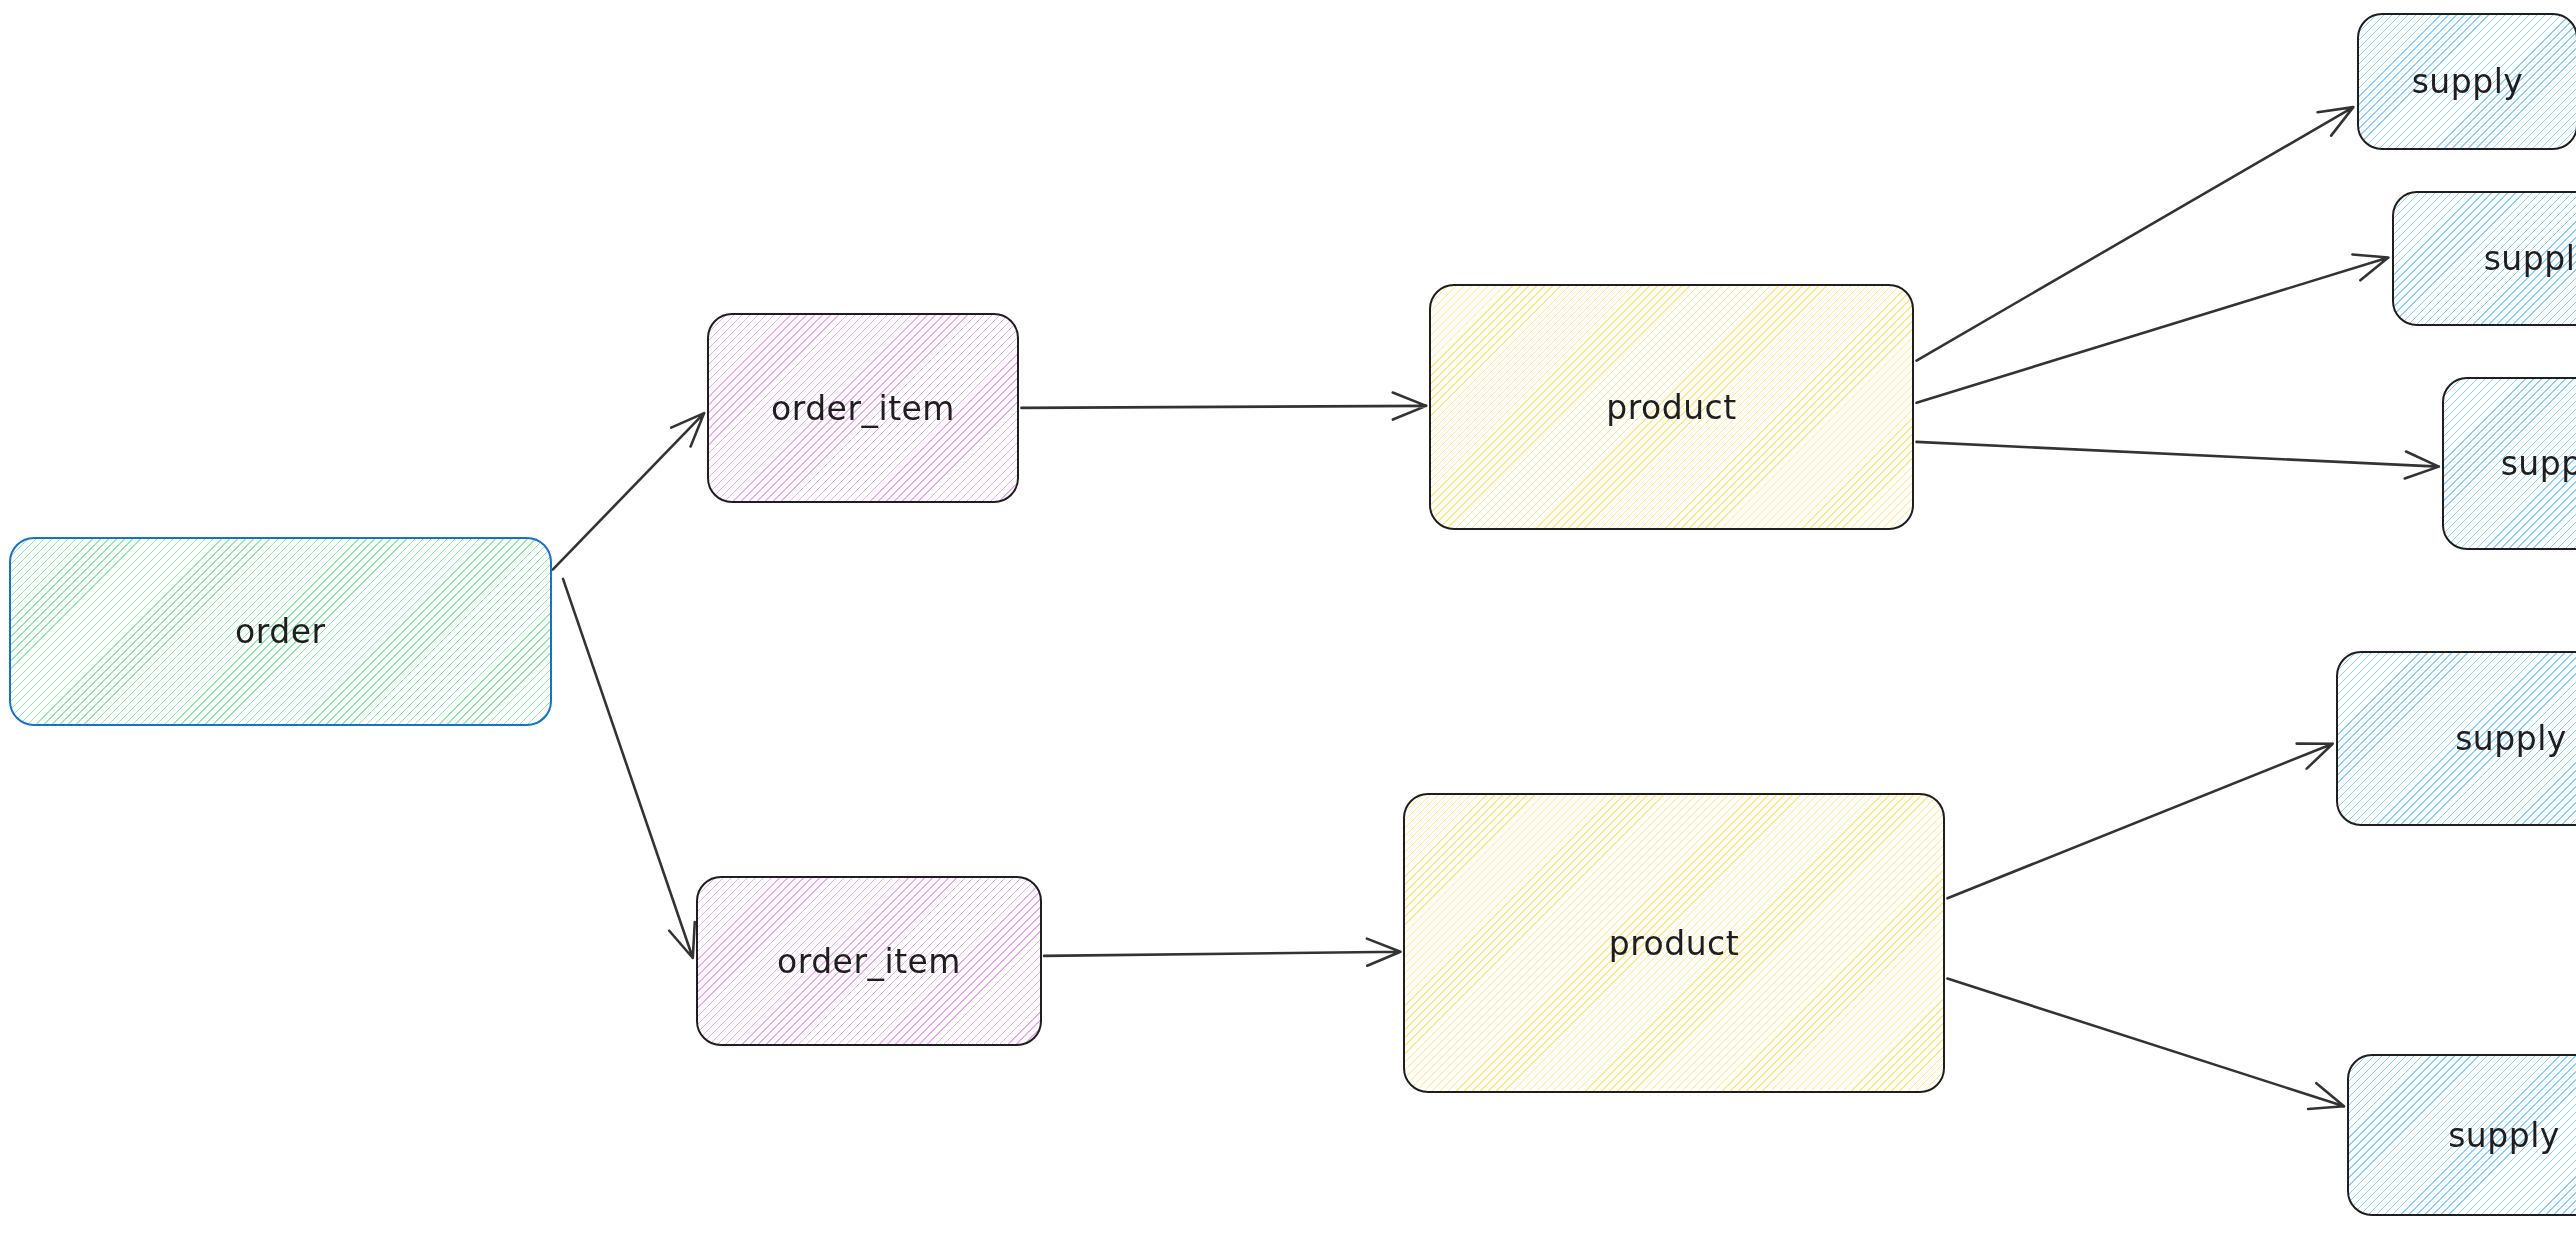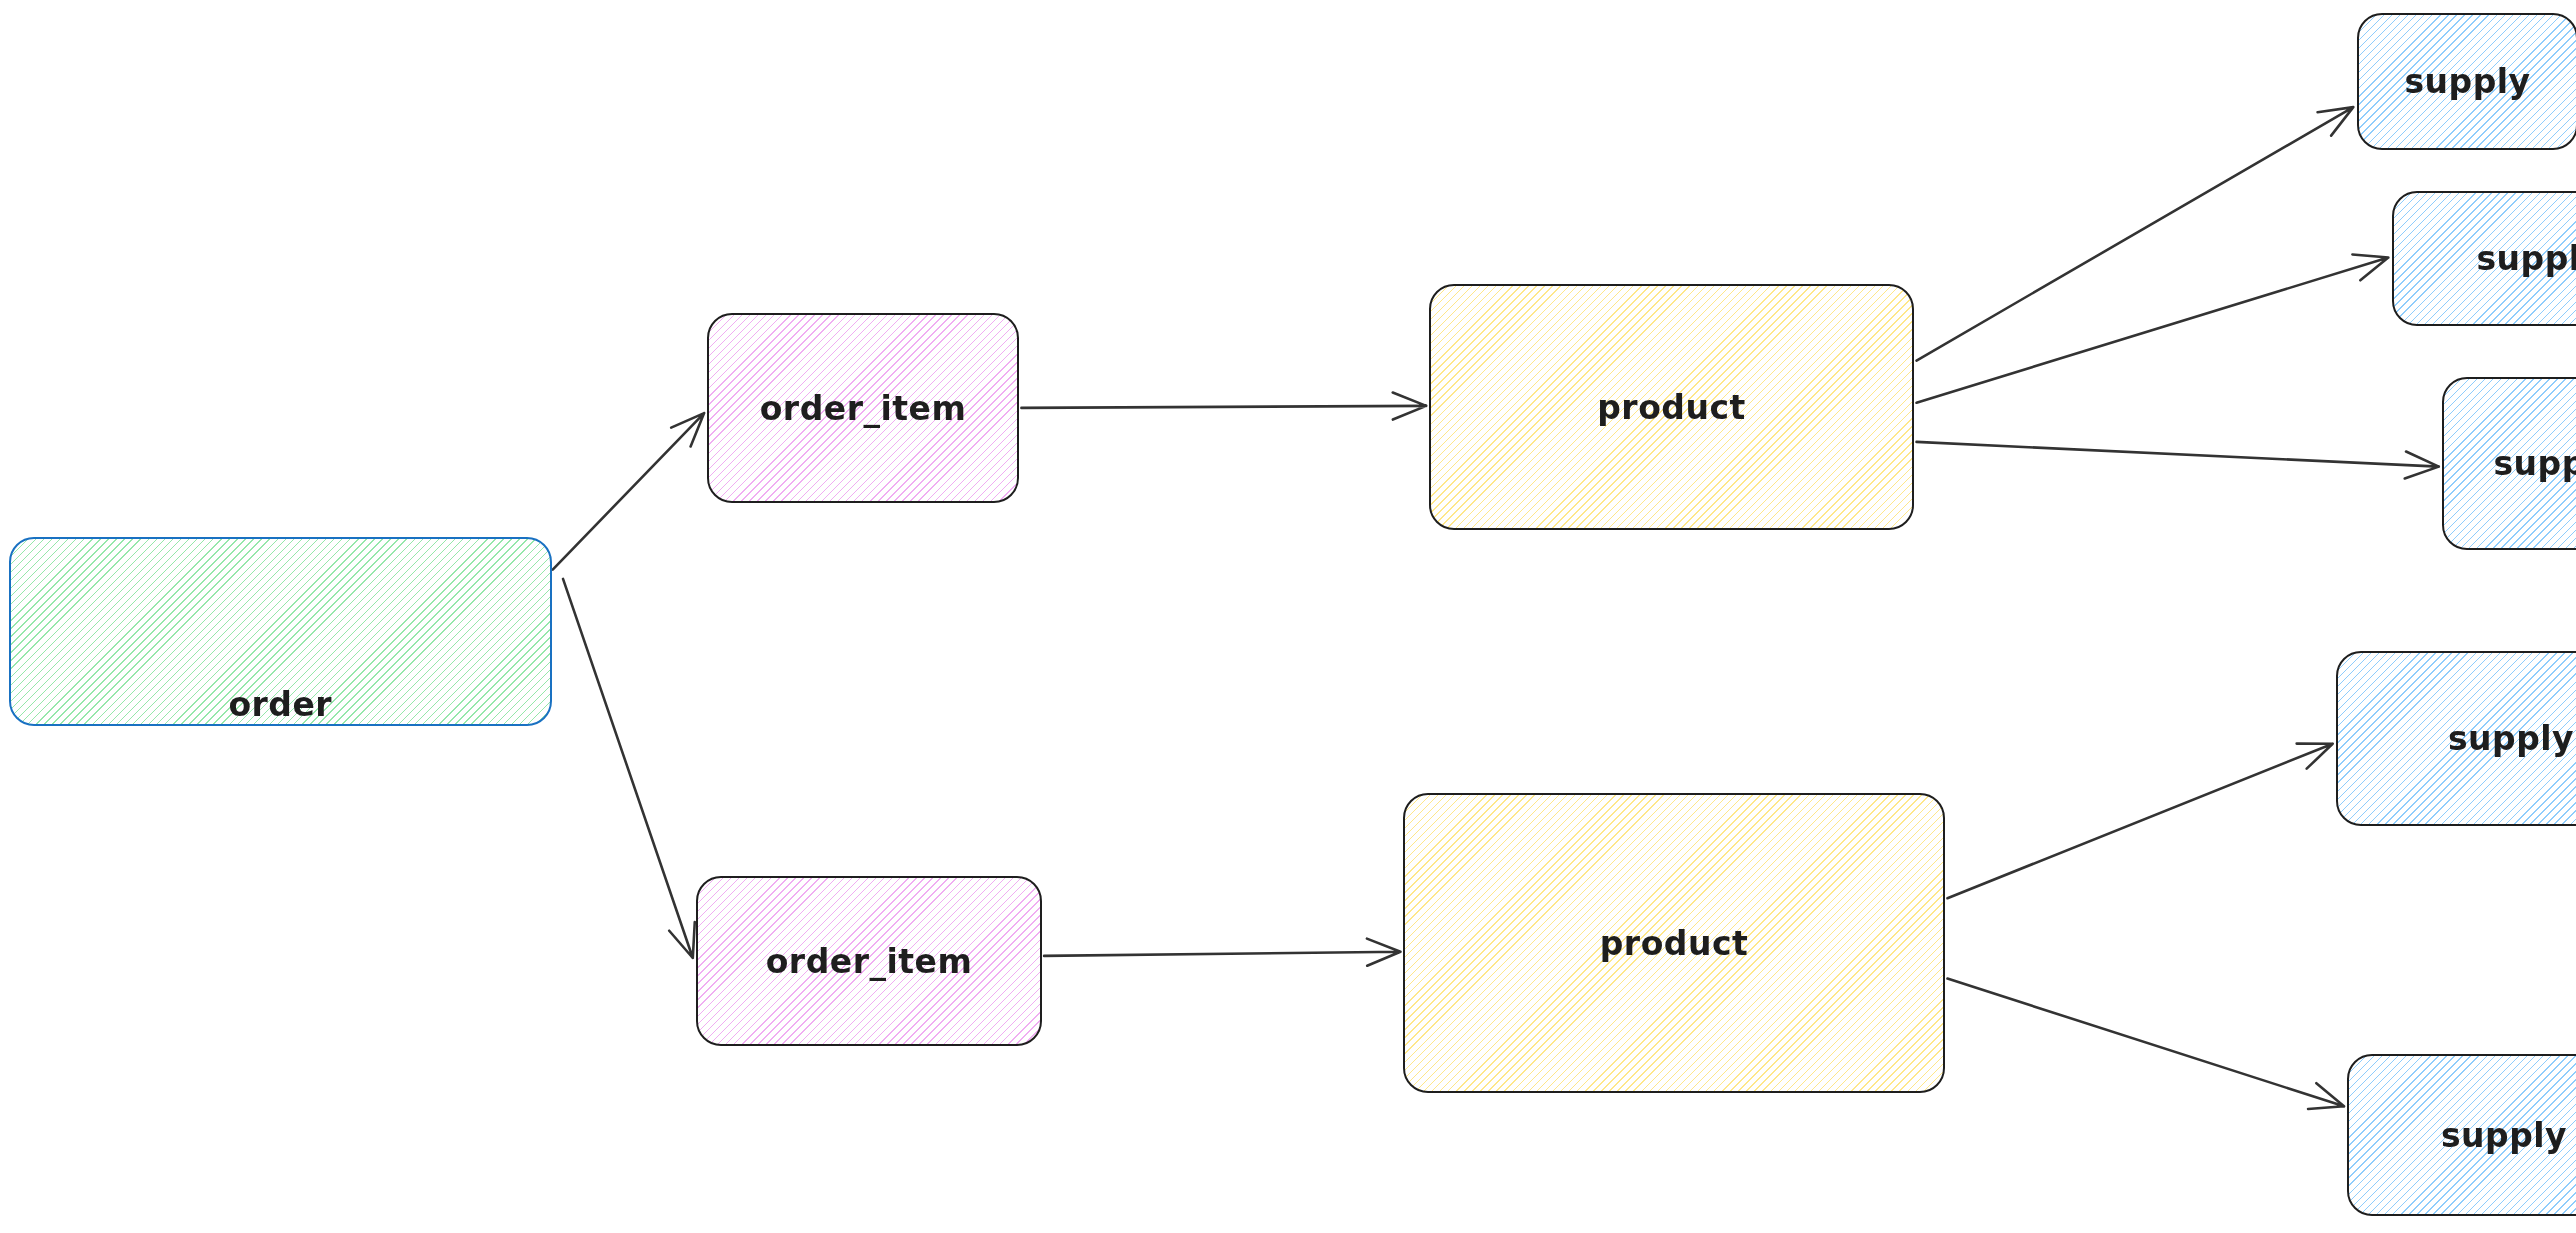--- a/index.html
+++ b/index.html
@@ -12,21 +12,21 @@
     position:absolute;
     box-sizing:border-box;
     display:flex;
     align-items:center;
     justify-content:center;
     border-style:solid;
   }
   .node-label{
     font-family:"DejaVu Sans", sans-serif;
     color:#1e1e1e;
-    font-weight:700;
+    font-weight:400;
     letter-spacing:0.5px;
     white-space:nowrap;
     user-select:none;
   }
   #edge-layer{
     position:absolute;
     left:0;top:0;
     pointer-events:none;
   }
   #edge-layer path{
@@ -61,21 +61,21 @@
       <g>
         <path d="M2026 1856 L2718 1848 M2718 1848 L2653.4 1875.0 M2718 1848 L2652.8 1822.5" stroke="#333333" stroke-width="5"></path>
       </g>
       <g>
         <path d="M3780 1744 L4528 1444 M4528 1444 L4477.5 1492.5 M4528 1444 L4458.0 1443.8" stroke="#333333" stroke-width="5"></path>
       </g>
       <g>
         <path d="M3780 1900 L4550 2148 M4550 2148 L4480.2 2153.1 M4550 2148 L4496.3 2103.1" stroke="#333333" stroke-width="5"></path>
       </g>
     </svg>
-<div class="node" style="left: 8.8px; top: 537px; width: 543px; height: 189px; border-width: 2.6px; border-color: rgb(25, 113, 194); border-radius: 25px; background: repeating-linear-gradient(135deg, rgb(150, 231, 171) 0px, rgb(150, 231, 171) 1px, transparent 1px, transparent 5.7px) rgb(255, 255, 255); align-items: flex-end;">
+<div class="node" style="left: 8.8px; top: 537px; width: 543px; height: 189px; border-width: 2.6px; border-color: rgb(25, 113, 194); border-radius: 25px; background: repeating-linear-gradient(135deg, rgb(150, 231, 171) 0px, rgb(150, 231, 171) 1px, transparent 1px, transparent 5.7px) rgb(255, 255, 255);">
       <span class="node-label" style="font-size: 33px; color: rgb(30, 30, 30);">order</span>
     </div>
     <div class="node" style="left: 707px; top: 313px; width: 312px; height: 190px; border-width: 2.6px; border-color: rgb(30, 30, 30); border-radius: 25px; background: repeating-linear-gradient(135deg, rgb(240, 174, 242) 0px, rgb(240, 174, 242) 1px, transparent 1px, transparent 5.7px) rgb(255, 255, 255);">
       <span class="node-label" style="font-size: 33px; color: rgb(30, 30, 30);">order_item</span>
     </div>
     <div class="node" style="left: 696px; top: 876px; width: 346px; height: 170px; border-width: 2.6px; border-color: rgb(30, 30, 30); border-radius: 25px; background: repeating-linear-gradient(135deg, rgb(240, 174, 242) 0px, rgb(240, 174, 242) 1px, transparent 1px, transparent 5.7px) rgb(255, 255, 255);">
       <span class="node-label" style="font-size: 33px; color: rgb(30, 30, 30);">order_item</span>
     </div>
     <div class="node" style="left: 1429px; top: 284px; width: 485px; height: 246px; border-width: 2.6px; border-color: rgb(30, 30, 30); border-radius: 25px; background: repeating-linear-gradient(135deg, rgb(255, 231, 138) 0px, rgb(255, 231, 138) 1px, transparent 1px, transparent 5.7px) rgb(255, 255, 255);">
       <span class="node-label" style="font-size: 33px; color: rgb(30, 30, 30);">product</span>

